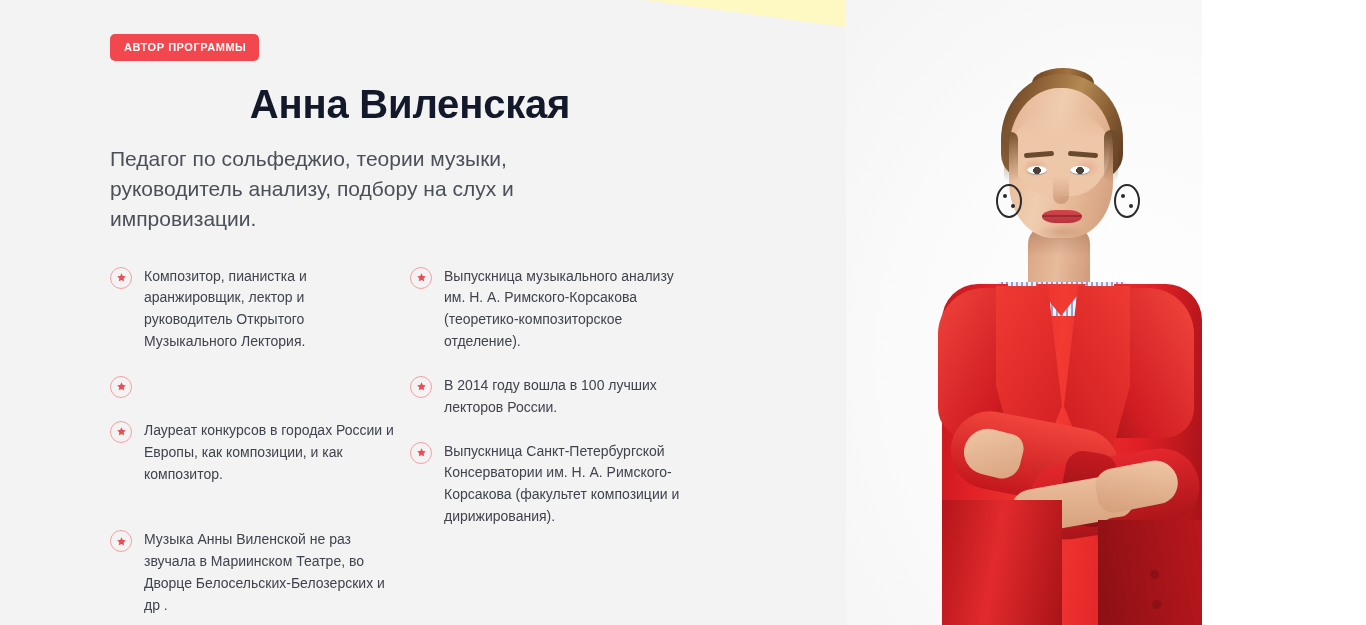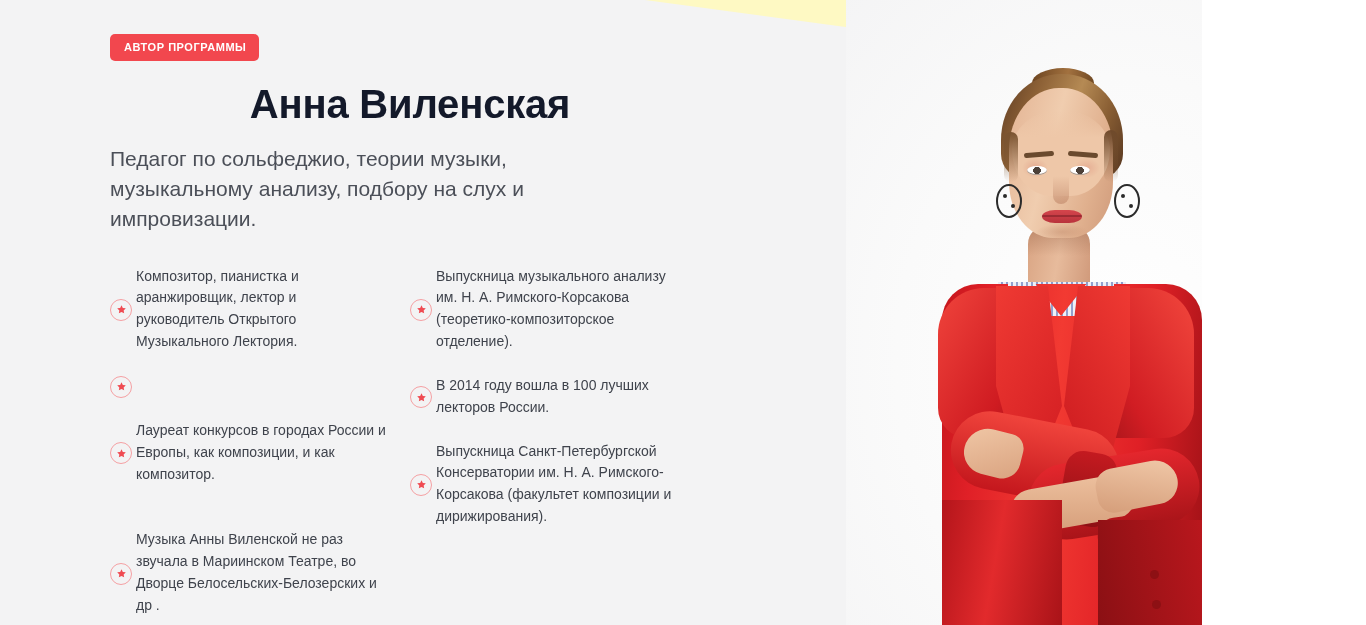--- a/index.html
+++ b/index.html
@@ -345,22 +345,22 @@
   }
   .facts-col {
     width: 300px;
     display: flex;
     flex-direction: column;
     gap: 22px;
   }
 
   .fact {
     display: flex;
-    align-items: center;
-    gap: 4px;
+    align-items: flex-start;
+    gap: 12px;
   }
   .fact-icon {
     flex: 0 0 auto;
     width: 22px;
     height: 22px;
     margin-top: 1px;
     border: 1px solid #f5a0a3;
     border-radius: 50%;
     display: flex;
     align-items: center;
@@ -433,21 +433,21 @@
     <div class="button btn1"></div>
     <div class="button btn2"></div>
   </div>
 
   <div class="content">
 
     <div class="badge">АВТОР ПРОГРАММЫ</div>
 
     <h1 class="title">Анна Виленская</h1>
 
-    <p class="subtitle">Педагог по сольфеджио, теории музыки, музыкальному анализу, подбору на слух и импровизации.</p>
+    <p class="subtitle">Педагог по сольфеджио, теории музыки, руководитель анализу, подбору на слух и импровизации.</p>
 
     <div class="facts">
 
       <div class="facts-col">
 
         <div class="fact">
           <span class="fact-icon">
             <svg width="11" height="11" viewBox="0 0 24 24" aria-hidden="true">
               <path fill="#ef4b52" d="M12 2.6l2.9 5.9 6.5.9-4.7 4.6 1.1 6.4L12 17.4l-5.8 3 1.1-6.4L2.6 9.4l6.5-.9z"></path>
             </svg>

